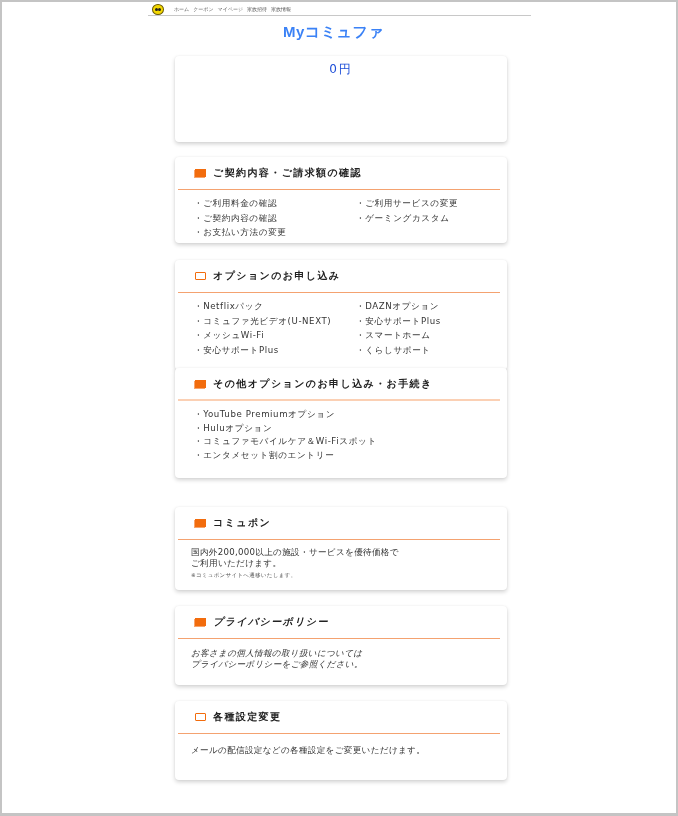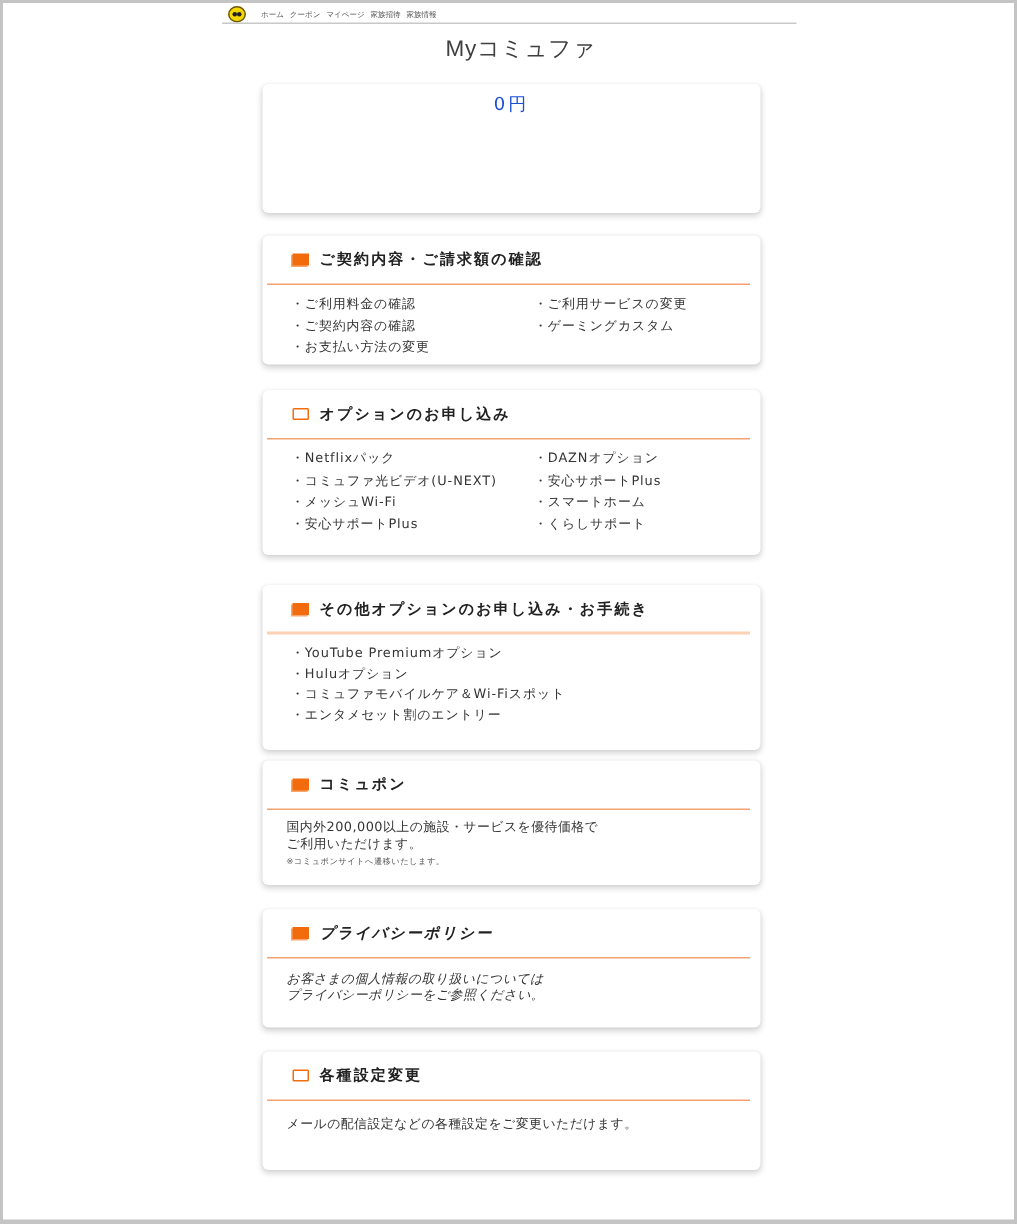--- a/index.html
+++ b/index.html
@@ -6,21 +6,21 @@
   html, body { width: 678px; height: 816px; background: #fff; overflow: hidden; }
   body { font-family: "DejaVu Sans", "Liberation Sans", sans-serif; color: #333; position: relative; }
   .frame { position: absolute; left: 0; top: 0; width: 678px; height: 816px;
     border-top: 2px solid #c4c4c4; border-left: 2px solid #c4c4c4; border-right: 2px solid #c4c4c4; border-bottom: 3px solid #c4c4c4; }
   .topnav { position: absolute; left: 152px; top: 2px; height: 14px; display: flex; align-items: center; }
   .mascot { width: 12px; height: 11px; border-radius: 50%; background: #f4d800; border: 1px solid #6b5a00; position: relative; margin-right: 10px; }
   .mascot::before, .mascot::after { content: ""; position: absolute; top: 3px; width: 3px; height: 3px; background: #222; border-radius: 50%; }
   .mascot::before { left: 2px; } .mascot::after { right: 2px; }
   .navlink { font-size: 5px; color: #555; margin-right: 4px; text-decoration: none; white-space: nowrap; }
   .navline { position: absolute; left: 148px; top: 15px; width: 383px; height: 1px; background: #c8c8c8; }
-  .logo { position: absolute; left: 297px; top: 23px; font-family: "Liberation Sans", sans-serif; font-weight: normal; font-size: 15px; color: #404040; letter-spacing: 0.5px; }
+  .logo { position: absolute; left: 283px; top: 23px; font-family: "Liberation Sans", sans-serif; font-weight: bold; font-size: 15px; color: #3b82f6; letter-spacing: 0.5px; }
   .card { position: absolute; left: 175px; width: 332px; background: #fff; border-radius: 4px;
     box-shadow: 0 2px 4px rgba(0,0,0,0.18), 0 0 2px rgba(0,0,0,0.05); }
   .card-head { height: 33px; display: flex; align-items: center; padding-left: 17px; border-bottom: 1px solid #f4a270; margin: 0 7px 0 3px; }
   .card-head.pale { border-bottom-color: #fbd0b4; border-bottom-width: 2px; }
   .icon-book { width: 11px; height: 8px; background: #f26c0d; position: relative; margin-right: 7px; box-shadow: -1px 1px 0 #f7a46d; }
   .icon-book.light { background: #f8b48a; box-shadow: -1px 1px 0 #fcd5bb; }
   .icon-outline { width: 11px; height: 8px; border: 1.5px solid #f26c0d; border-radius: 1px; margin-right: 7px; }
   .card-title { font-size: 10px; font-weight: bold; letter-spacing: 1.4px; color: #222; white-space: nowrap; }
   .card-title.light { font-weight: normal; color: #555; letter-spacing: 1px; }
   .amount { text-align: center; font-size: 12px; color: #1d4ed8; margin-top: 5px; letter-spacing: 2px; }
@@ -76,21 +76,21 @@
     <a class="item">・DAZNオプション</a>
     <a class="item">・コミュファ光ビデオ(U-NEXT)</a>
     <a class="item">・安心サポートPlus</a>
     <a class="item">・メッシュWi-Fi</a>
     <a class="item">・スマートホーム</a>
     <a class="item">・安心サポートPlus</a>
     <a class="item">・くらしサポート</a>
   </div>
 </div>
 
-<div class="card" style="top:390px;height:110px;">
+<div class="card" style="top:368px;height:110px;">
   <div class="card-head pale">
     <span class="icon-book"></span>
     <span class="card-title">その他オプションのお申し込み・お手続き</span>
   </div>
   <div class="list">
     <a class="item">・YouTube Premiumオプション</a>
     <a class="item">・Huluオプション</a>
     <a class="item">・コミュファモバイルケア＆Wi-Fiスポット</a>
     <a class="item">・エンタメセット割のエントリー</a>
   </div>

